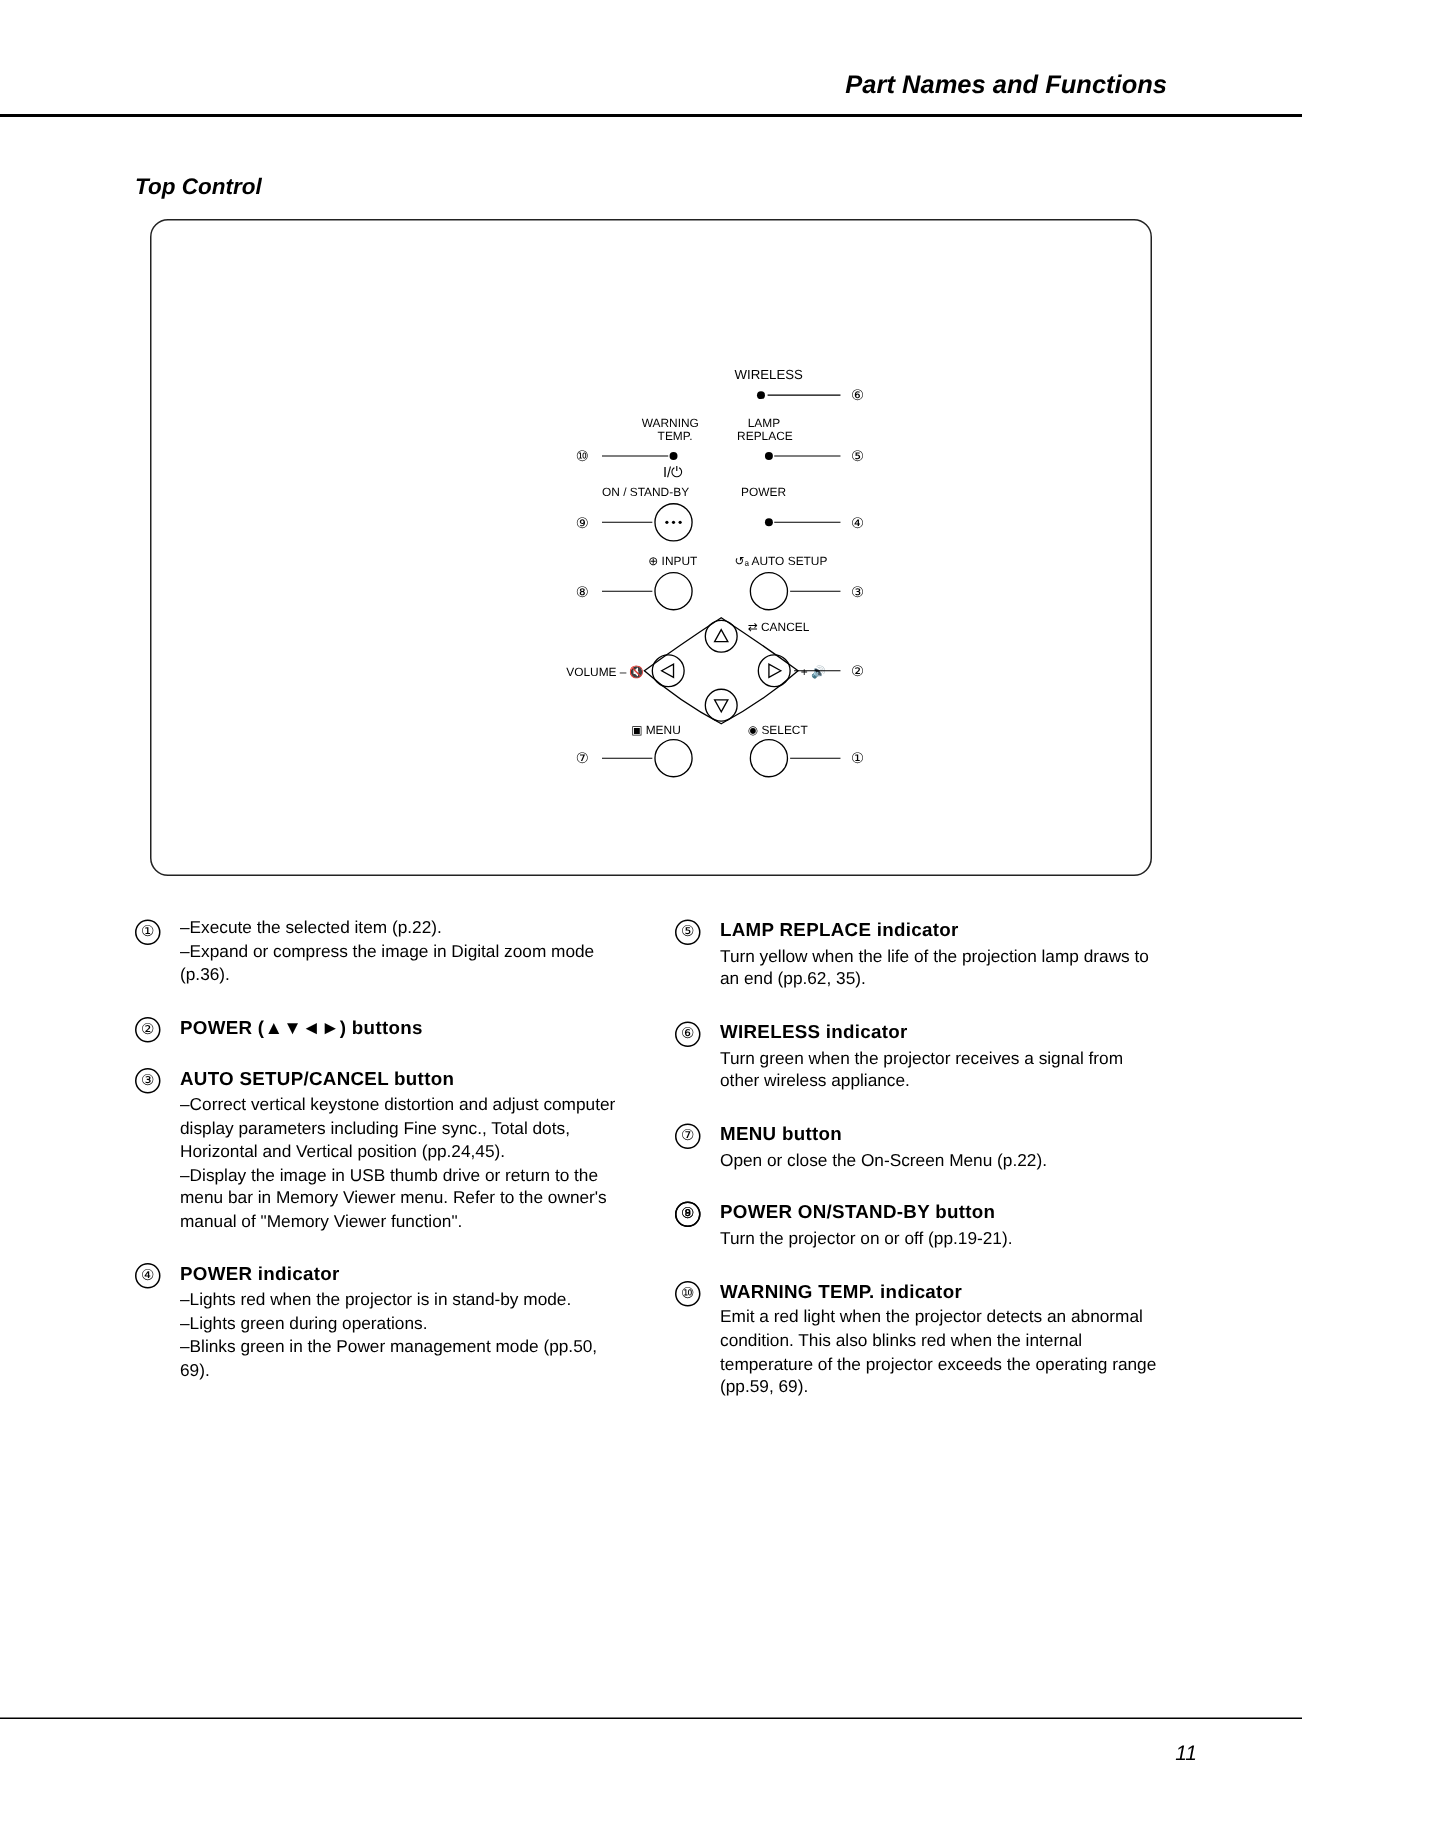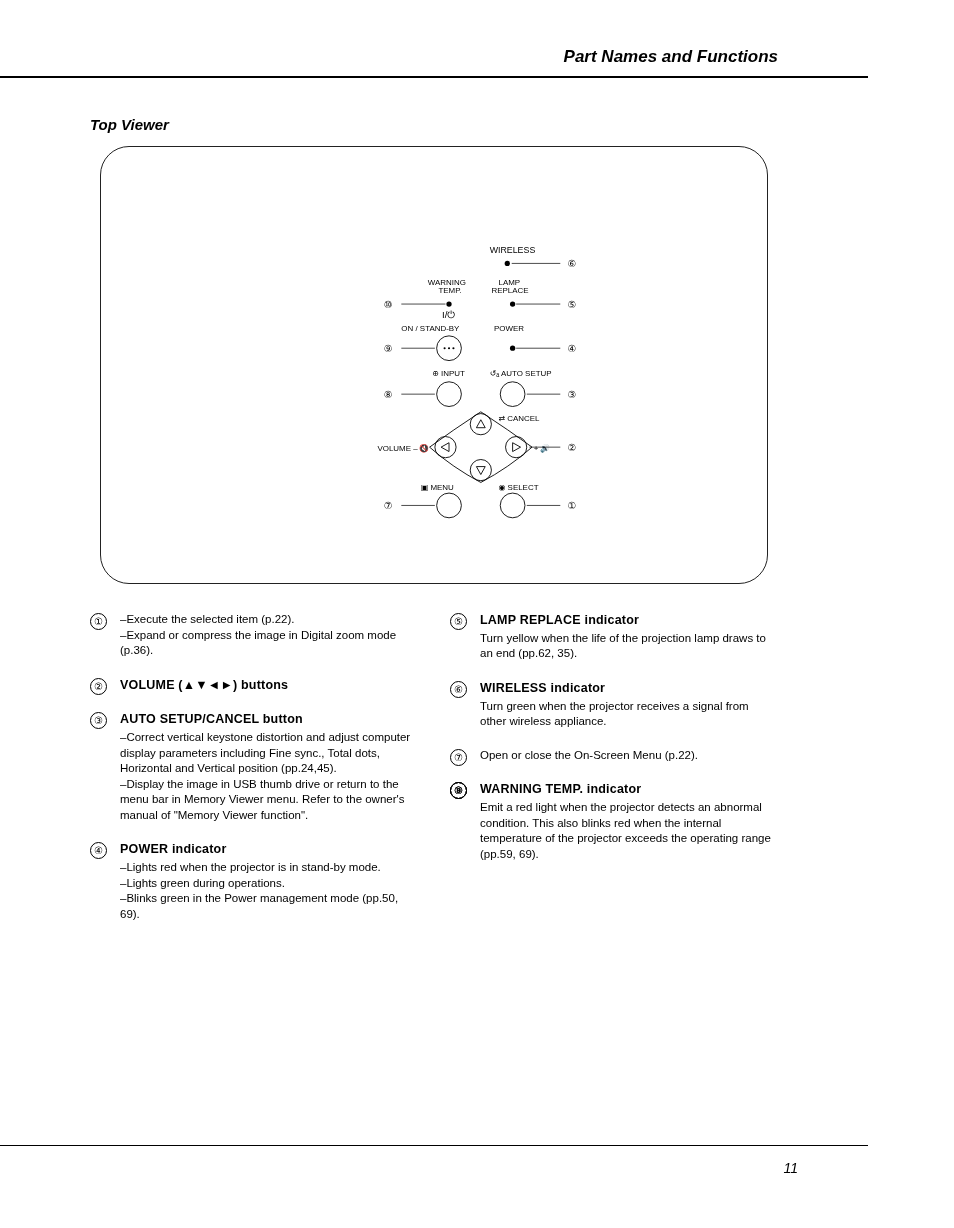--- a/index.html
+++ b/index.html
@@ -40,21 +40,21 @@
     font-style: italic;
     font-weight: 700;
   }
   .panel {
     position: absolute;
     top: 146px;
     left: 100px;
     right: 100px;
     height: 438px;
     border: 1px solid #222;
-    border-radius: 29px;
+    border-radius: 12px;
   }
   .panel svg {
     position: absolute;
     left: 0; top: 0;
     width: 100%;
     height: 100%;
   }
   .columns {
     position: absolute;
     top: 612px;
@@ -105,21 +105,21 @@
 </style>
 </head>
 <body>
 
 <div class="page">
 
   <div class="header-band">
     <div class="cat">Part Names and Functions</div>
   </div>
 
-  <div class="section-title">Top Viewer</div>
+  <div class="section-title">Top Control</div>
 
   <div class="panel">
     <svg viewBox="0 0 754 438">
 
       <text x="440" y="92" font-size="10">WIRELESS</text>
       <circle cx="460" cy="104" r="3" fill="#000"></circle>
 
       <text x="370" y="128" font-size="9">WARNING</text>
       <text x="382" y="138" font-size="9">TEMP.</text>
       <circle cx="394" cy="150" r="3" fill="#000"></circle>
@@ -202,21 +202,21 @@
   </div>
 
   <div class="columns">
     <div class="col">
       <div class="item">
         <div class="num">①</div>
         <div class="d">–Execute the selected item (p.22).<br>–Expand or compress the image in Digital zoom mode (p.36).</div>
       </div>
       <div class="item">
         <div class="num">②</div>
-        <div class="h arrows">VOLUME (▲▼◄►) buttons</div>
+        <div class="h arrows">POWER (▲▼◄►) buttons</div>
       </div>
       <div class="item">
         <div class="num">③</div>
         <div class="h">AUTO SETUP/CANCEL button</div>
         <div class="d">–Correct vertical keystone distortion and adjust computer display parameters including Fine sync., Total dots, Horizontal and Vertical position (pp.24,45).<br>–Display the image in USB thumb drive or return to the menu bar in Memory Viewer menu. Refer to the owner's manual of "Memory Viewer function".</div>
       </div>
       <div class="item">
         <div class="num">④</div>
         <div class="h">POWER indicator</div>
         <div class="d">–Lights red when the projector is in stand-by mode.<br>–Lights green during operations.<br>–Blinks green in the Power management mode (pp.50, 69).</div>
@@ -228,27 +228,30 @@
         <div class="h">LAMP REPLACE indicator</div>
         <div class="d">Turn yellow when the life of the projection lamp draws to an end (pp.62, 35).</div>
       </div>
       <div class="item">
         <div class="num">⑥</div>
         <div class="h">WIRELESS indicator</div>
         <div class="d">Turn green when the projector receives a signal from other wireless appliance.</div>
       </div>
       <div class="item">
         <div class="num">⑦</div>
+        <div class="h">MENU button</div>
         <div class="d">Open or close the On-Screen Menu (p.22).</div>
       </div>
       <div class="item">
         <div class="num">⑧</div>
       </div>
       <div class="item">
         <div class="num">⑨</div>
+        <div class="h">POWER ON/STAND-BY button</div>
+        <div class="d">Turn the projector on or off (pp.19-21).</div>
       </div>
       <div class="item">
         <div class="num">⑩</div>
         <div class="h">WARNING TEMP. indicator</div>
         <div class="d">Emit a red light when the projector detects an abnormal condition. This also blinks red when the internal temperature of the projector exceeds the operating range (pp.59, 69).</div>
       </div>
     </div>
   </div>
 
   <div class="footer-line"></div>

